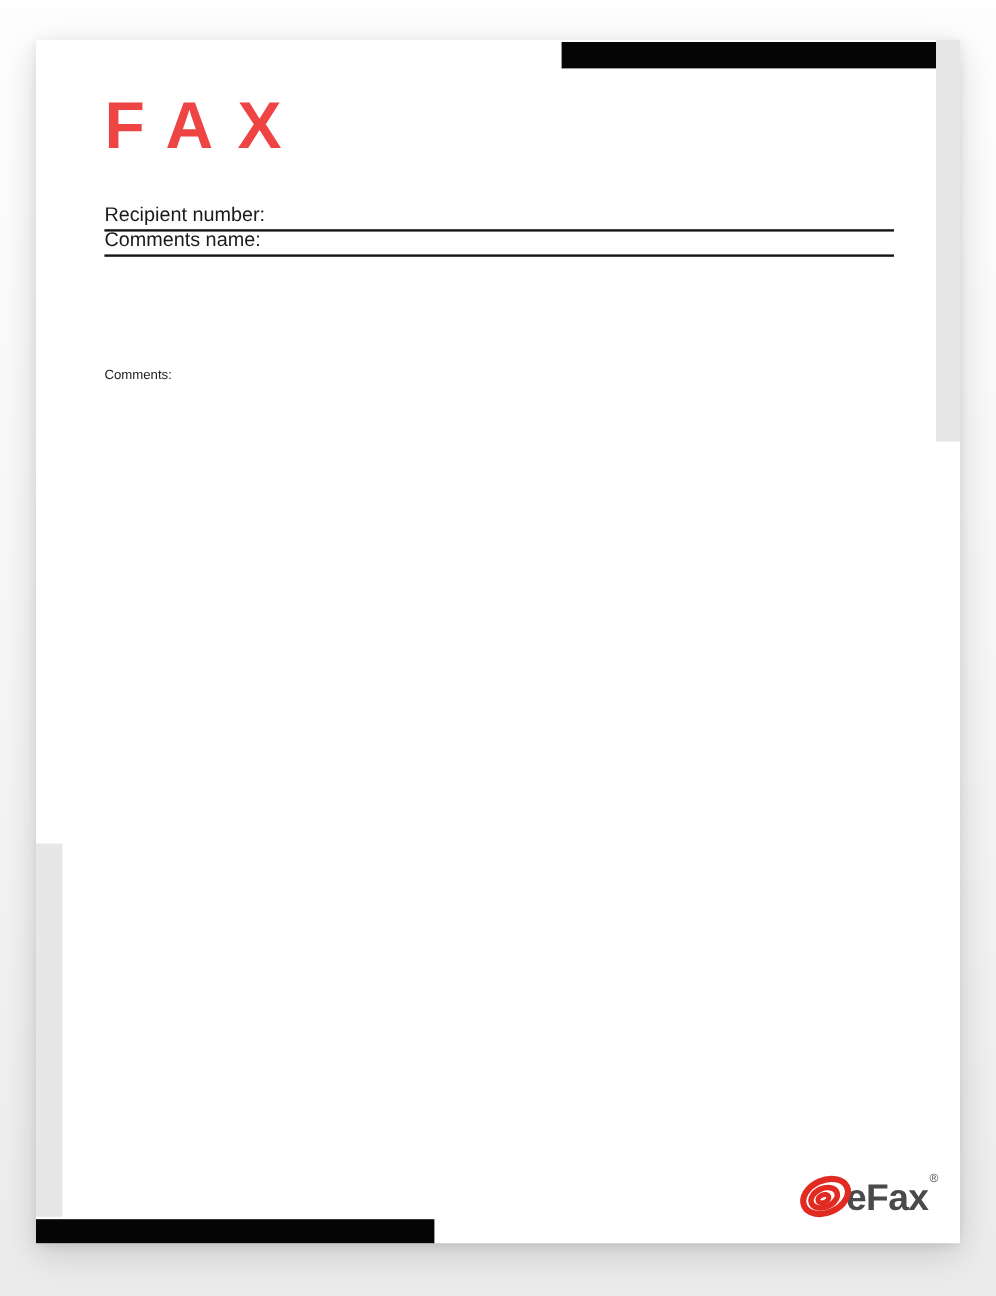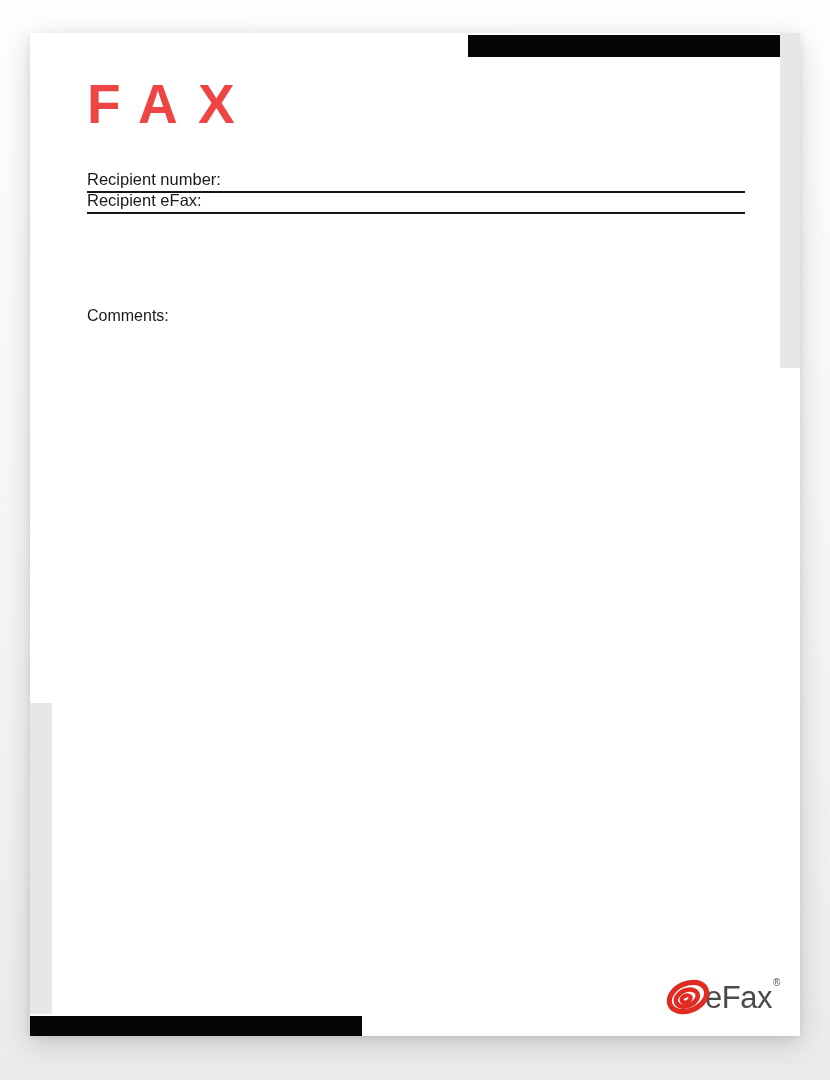--- a/index.html
+++ b/index.html
@@ -92,21 +92,21 @@
     left: 160px;
     right: 4px;
     bottom: 2px;
     font-size: 16.5px;
     color: #1a1a1a;
   }
   .comments-label {
     position: absolute;
     left: 57px;
     top: 274px;
-    font-size: 16px;
+    font-size: 11px;
     color: #1a1a1a;
   }
   .comments-area {
     position: absolute;
     left: 57px;
     top: 300px;
     width: 658px;
     height: 600px;
     font-size: 16.5px;
     color: #1a1a1a;
@@ -121,21 +121,21 @@
   }
   .efax-swirl {
     width: 48px;
     height: 44px;
     margin-right: -7px;
     position: relative;
     z-index: 1;
   }
   .efax-text {
     font-size: 31px;
-    font-weight: 400;
+    font-weight: 700;
     color: #4a4a4c;
     letter-spacing: -0.5px;
     line-height: 1;
   }
   .registered-mark {
     font-size: 10px;
     color: #4a4a4c;
     align-self: flex-start;
     margin-top: 2px;
     margin-left: 1px;
@@ -153,21 +153,21 @@
     <div class="bar-bottom-left"></div>
 
     <div class="fax-title">FAX</div>
 
     <div class="field-row row-0">
       <span class="field-label">Recipient number:</span>
       <span class="field-value"></span>
     </div>
 
     <div class="field-row row-1">
-      <span class="field-label">Recipient eFax:</span>
+      <span class="field-label">Comments name:</span>
       <span class="field-value"></span>
     </div>
 
 
 
     <div class="comments-label">Comments:</div>
     <div class="comments-area"></div>
 
     <div class="efax-logo">
       <svg class="efax-swirl" viewBox="0 0 48 44" aria-hidden="true">

